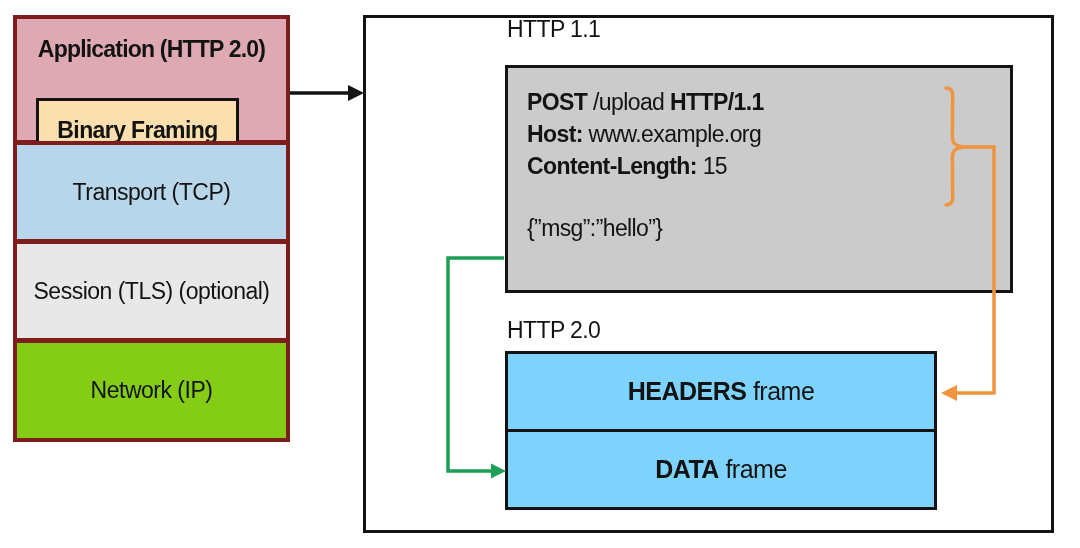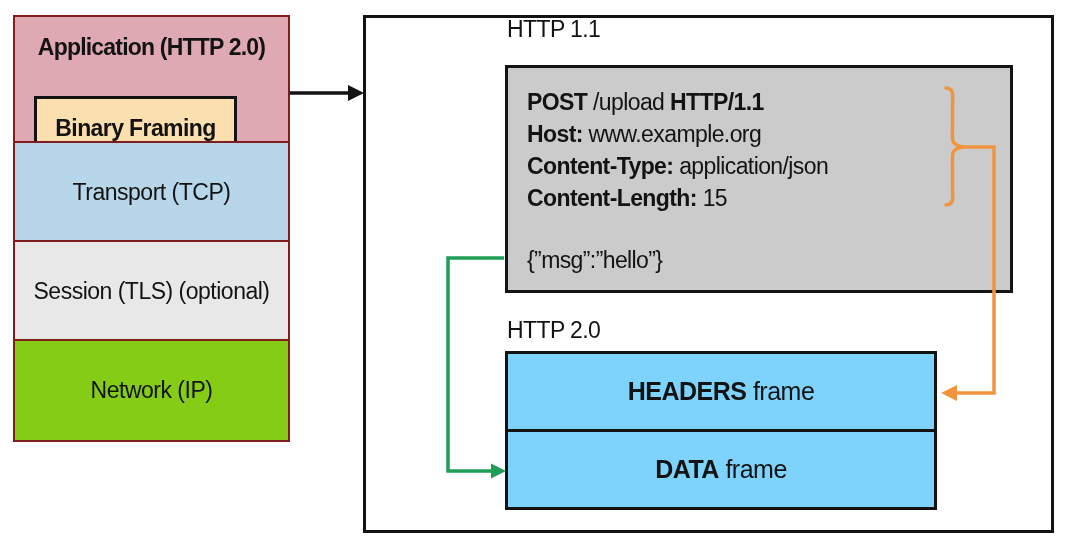--- a/index.html
+++ b/index.html
@@ -5,21 +5,21 @@
   * { margin: 0; padding: 0; box-sizing: border-box; }
   html, body { background: #ffffff; }
   body { font-family: "Liberation Sans", "DejaVu Sans", sans-serif; color: #131313; }
   .canvas {
     position: relative; width: 1080px; height: 548px;
     background: #ffffff; overflow: hidden; letter-spacing: -0.5px;
   }
 
   
   .stack { position: absolute; left: 13px; top: 15px; width: 277px; }
-  .layer { position: relative; border: 2px solid #7f1d1d; }
+  .layer { position: relative; border: 4px solid #7f1d1d; }
   .layer + .layer { margin-top: -3px; }
   .layer-app { height: 129px; background: #dfa9b3; text-align: center; padding-top: 17px; }
   .layer-title { font-weight: bold; font-size: 23px; letter-spacing: -0.8px; }
   .binary-box {
     position: absolute; left: 19px; top: 79px; width: 203px; height: 64px;
     background: #fbdfae; border: 3px solid #131313;
     display: flex; align-items: center; justify-content: center;
     font-weight: bold; font-size: 23px; letter-spacing: -0.6px;
   }
   .layer-mid { display: flex; align-items: center; justify-content: center; font-size: 23px; }
@@ -78,21 +78,20 @@
     </div>
   </div>
 
   <div class="panel"></div>
 
   <div class="sec-label http11-label">HTTP 1.1</div>
 
   <div class="request-box">
     <div class="req-line"><b>POST</b><span> /upload </span><b>HTTP/1.1</b></div>
     <div class="req-line"><b>Host:</b><span> www.example.org</span></div>
-    <div class="req-line"><b>Content-Type:</b><span> application/json</span></div>
     <div class="req-line"><b>Content-Length:</b><span> 15</span></div>
     <div class="req-gap"></div>
     <div class="req-line">{”msg”:”hello”}</div>
   </div>
 
   <div class="sec-label http20-label">HTTP 2.0</div>
 
   <div class="frames">
     <div class="frame"><b>HEADERS</b><span> frame</span></div>
     <div class="frame"><b>DATA</b><span> frame</span></div>

